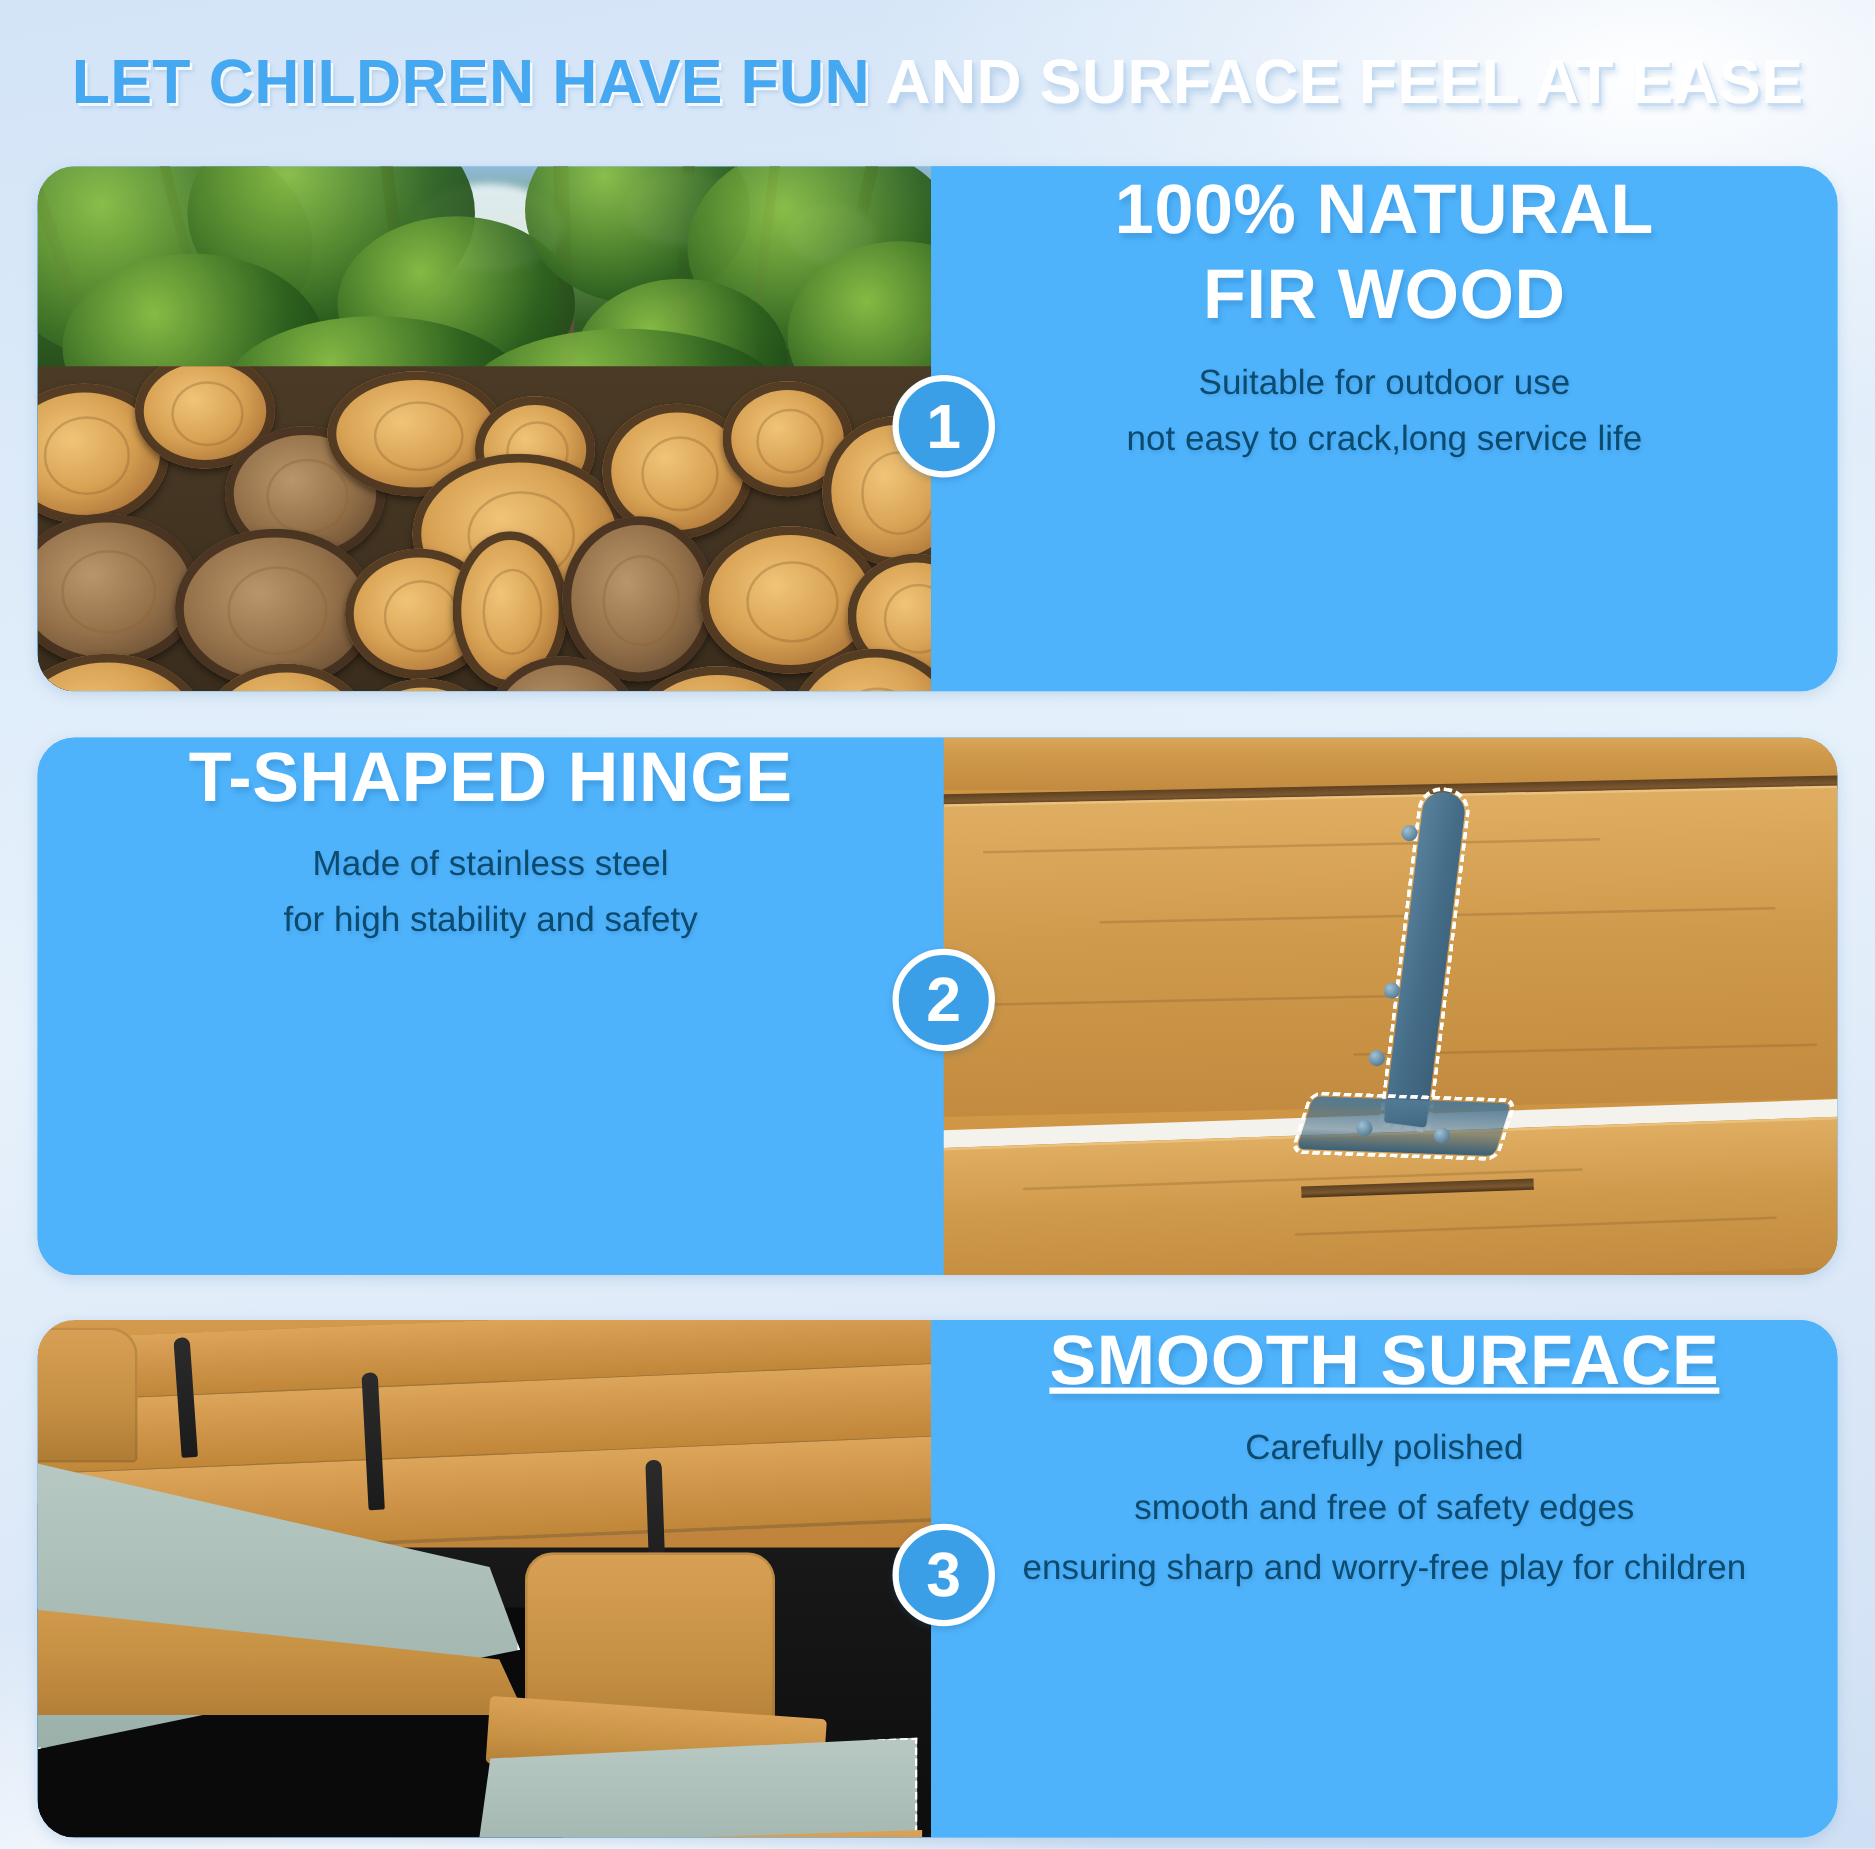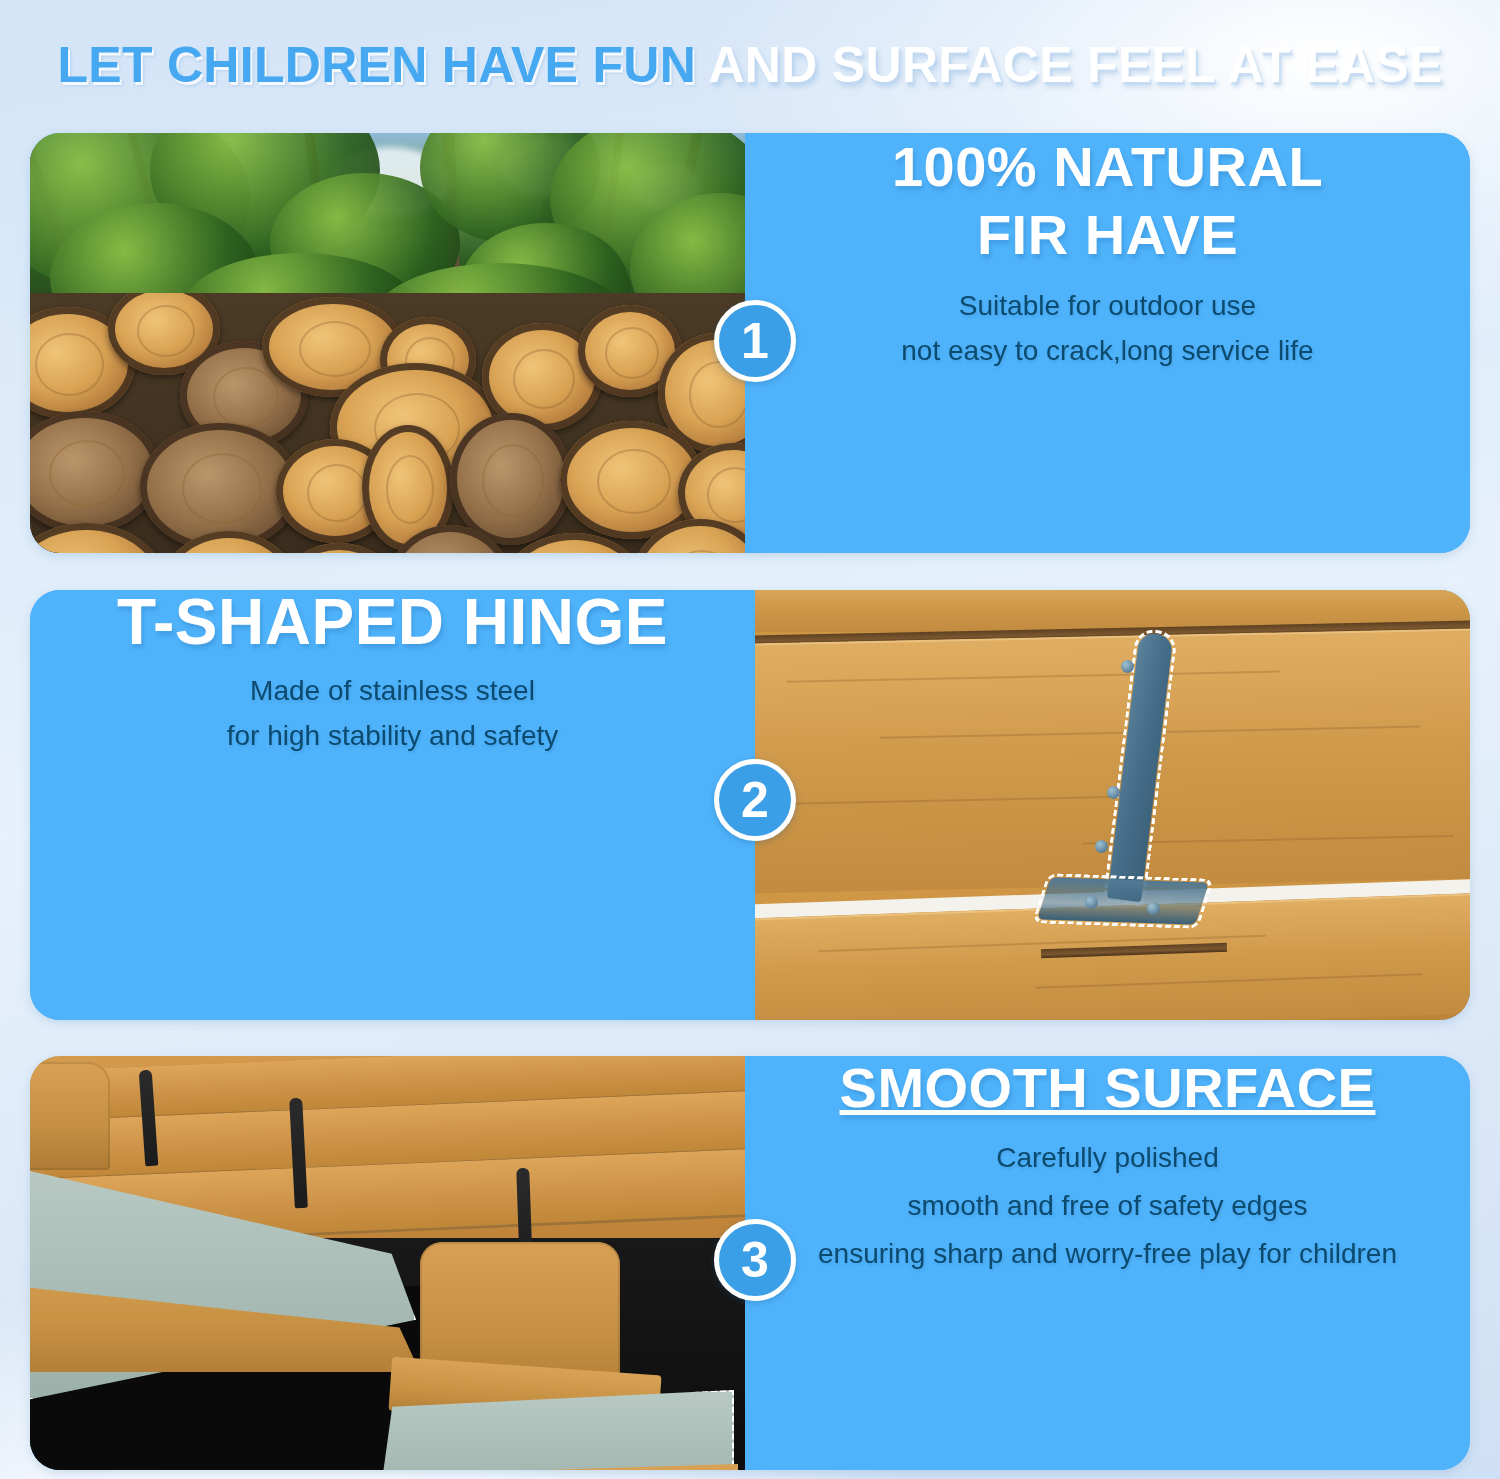--- a/index.html
+++ b/index.html
@@ -92,21 +92,21 @@
     font-size: 28px;
     line-height: 45px;
     text-align: center;
     font-weight: normal;
     text-shadow: 1px 2px 3px rgba(40,120,185,0.28);
     padding: 0 20px;
   }
   .p-sub-wrap { margin-top: 14px; }
 
   .card-1 .p-title { font-size: 56px; line-height: 68px; }
-  .card-2 .p-title { font-size: 64px; }
+  .card-2 .p-title { font-size: 56px; }
   .card-3 .p-title { font-size: 56px; text-decoration: underline; }
   .card-3 .p-sub { line-height: 48px; }
 
   
   .badge {
     position: absolute;
     width: 82px;
     height: 82px;
     border-radius: 50%;
     background: #3a9fe6;
@@ -348,21 +348,21 @@
         <div class="log dark" style="left:356px; top:232px; width:128px; height:126px;"></div>
         <div class="log" style="left:470px; top:240px; width:148px; height:120px;"></div>
         <div class="log" style="left:600px; top:226px; width:140px; height:132px;"></div>
       </div>
     </div>
   </div>
 
   <div class="panel">
     <div class="p-title">
       <div>100% NATURAL</div>
-      <div>FIR HAVE</div>
+      <div>FIR WOOD</div>
     </div>
     <div class="p-sub-wrap">
       <div class="p-sub">Suitable for outdoor use</div>
       <div class="p-sub">not easy to crack,long service life</div>
     </div>
   </div>
 </div>
 <div class="badge badge-1">1</div>
 
 <div class="card card-2">

